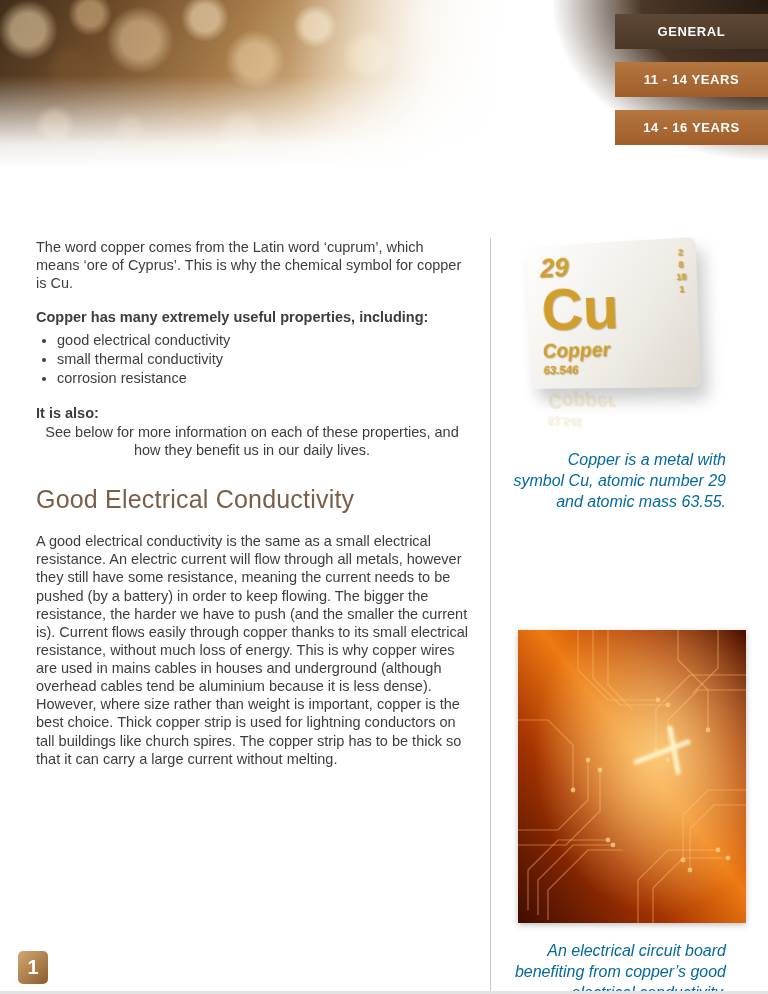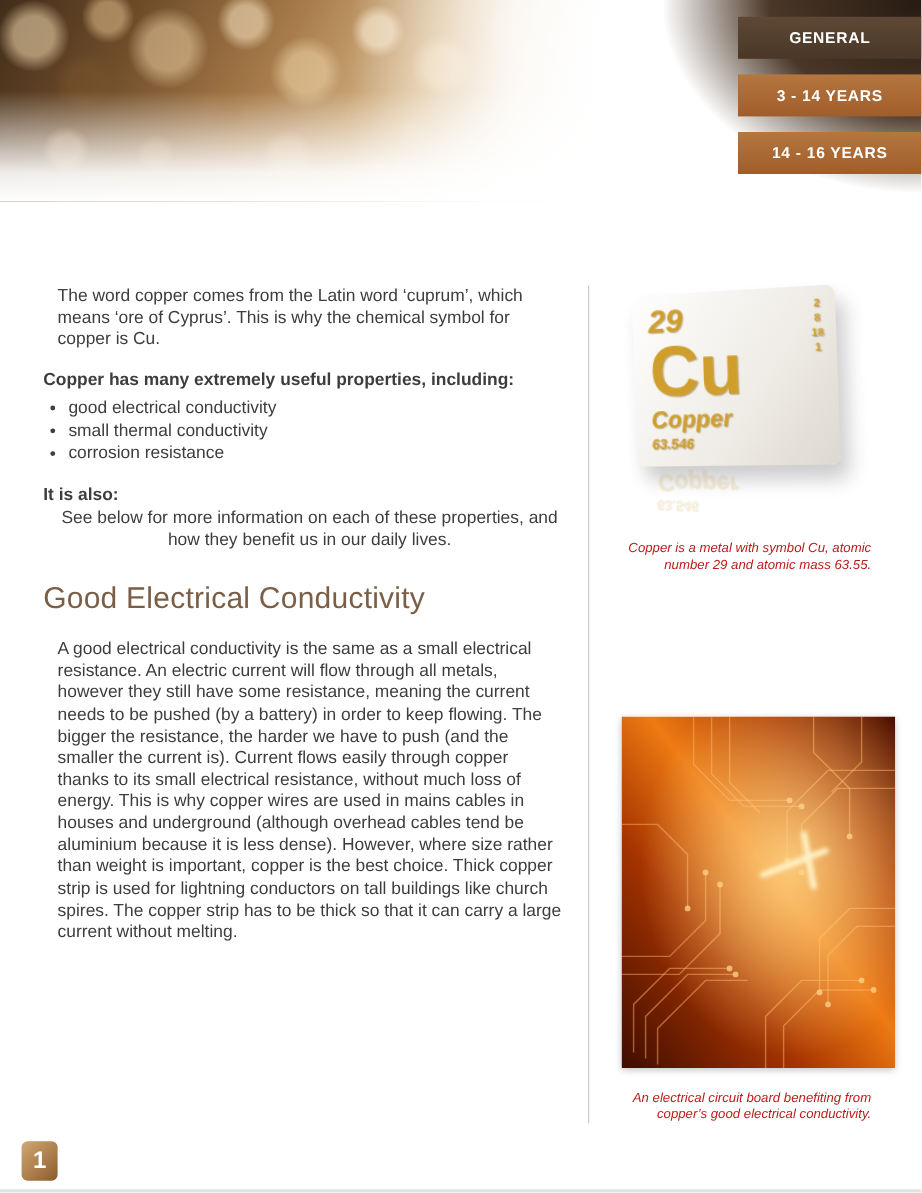--- a/index.html
+++ b/index.html
@@ -56,21 +56,21 @@
   .badge-general { top:14px;  background:linear-gradient(#5e4835, #4a3727); }
   .badge-c1      { top:62px;  background:linear-gradient(#b5763f, #a05d2b); }
   .badge-c2      { top:110px; background:linear-gradient(#b5763f, #a05d2b); }
 
   
   .content { display:flex; padding:70px 0 0 36px; }
   .col-left { width:432px; }
   .divider { width:1px; background:#c9c9c9; margin:0 22px; }
   .col-right { width:233px; padding-right:20px; }
 
-  .col-left p { font-size:14.5px; line-height:1.25; margin-bottom:16px;margin-left:12px; }
+  .col-left p { font-size:14.5px; line-height:1.25; margin-bottom:16px; }
   .lead { font-size:14.5px; font-weight:bold; line-height:1.3; }
   .col-left ul { margin:5px 0 16px 0; padding-left:21px; }
   .col-left li { font-size:14.5px; line-height:1.24; margin:1px 0; }
   .see-below { margin-bottom:26px !important;text-align:center; }
   h2.section-heading {
     font-size:25px; font-weight:400; color:#7a5f46;
     margin:6px 0 18px 0; letter-spacing:.2px;
   }
 
   
@@ -94,21 +94,21 @@
   .cu-name { font-size:20px; transform:skewX(-8deg); margin-top:2px; }
   .cu-mass { font-size:12px; transform:skewX(-8deg); margin-top:1px; }
   .cu-reflection {
     width:172px; height:40px; overflow:hidden; margin:4px 0 0 6px;
     transform:perspective(520px) rotateY(-10deg) rotateZ(2deg) scaleY(-1);
     opacity:.18; filter:blur(.6px);
     text-align:left; padding-left:14px;
   }
 
   .caption {
-    font-size:11px; font-style:italic; color:#b91c1c;
+    font-size:16px; font-style:italic; color:#0369a1;
     text-align:right; line-height:1.3; margin-top:18px;
   }
 
   .circuit-figure { margin-top:118px; }
   .circuit-figure svg { display:block; margin-left:5px; box-shadow:0 2px 6px rgba(0,0,0,.25); }
 
   
   .page-tab {
     position:absolute; left:18px; bottom:10px;
     width:30px; height:33px; border-radius:5px;
@@ -123,21 +123,21 @@
 </style>
 </head>
 <body>
 
 <div class="page">
 
   <header class="hero">
     <div class="hero-corner"></div>
     <div class="badges">
       <div class="badge badge-general">GENERAL</div>
-      <div class="badge badge-c1">3 - 14 YEARS</div>
+      <div class="badge badge-c1">11 - 14 YEARS</div>
       <div class="badge badge-c2">14 - 16 YEARS</div>
     </div>
   </header>
 
   <div class="content">
 
     <div class="col-left">
       <p>The word copper comes from the Latin word ‘cuprum’, which means ‘ore of Cyprus’.  This is why the chemical symbol for copper is Cu.</p>
 
       <div class="lead">Copper has many extremely useful properties, including:</div>

